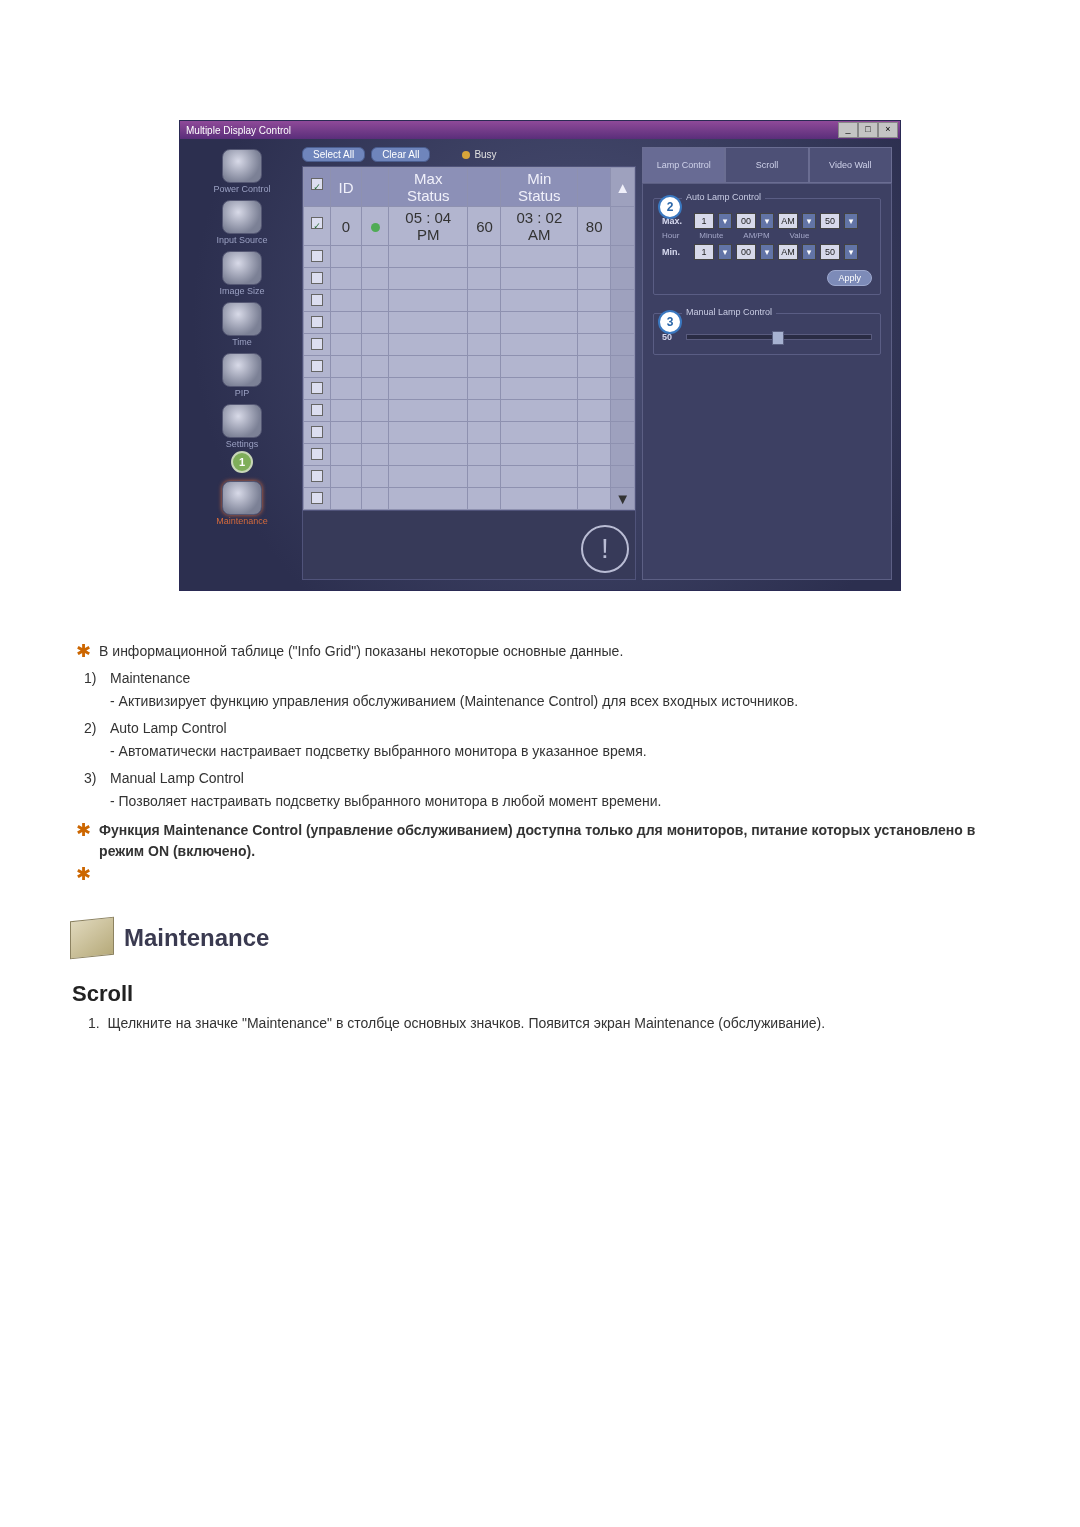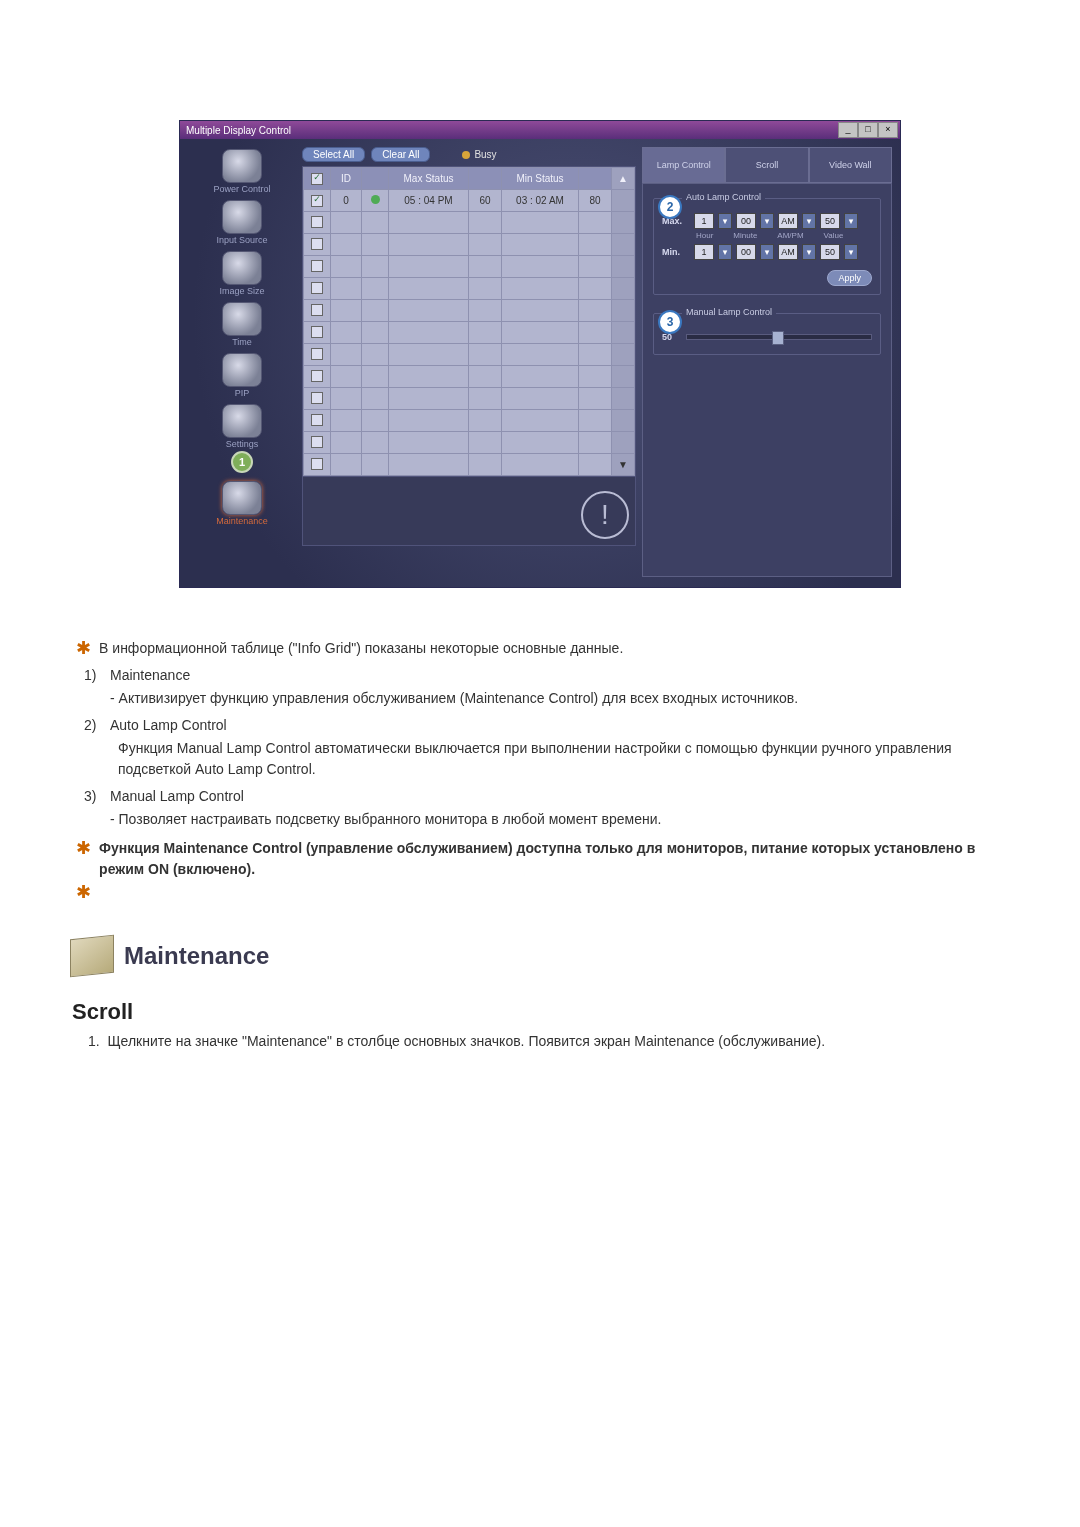--- a/index.html
+++ b/index.html
@@ -75,21 +75,21 @@
   .center-panel { flex:1; display:flex; flex-direction:column; }
   .table-controls { display:flex; gap:6px; align-items:center; margin-bottom:4px;}
   .pill-btn {
     background:#6f85bc; color:#fff; padding:1px 10px; border-radius:6px; font-size:10px; border:1px solid #4b5e90;
   }
   .busy { color:#e0e0e0; font-size:10px; display:flex; align-items:center; gap:4px;}
   .busy-dot{ width:8px;height:8px;border-radius:50%; background:#d8a53a; display:inline-block;}
   .grid {
     border:1px solid #50537a;
     background:#babdd4;
-    font-size:10px;
+    font-size:15px;
   }
   .grid table { border-collapse: collapse; width:100%; }
   .grid th, .grid td { border:1px solid #8e91b0; padding:2px 4px; height:17px; text-align:center;}
   .grid th { background:#8c90b7; color:#f0f0fa; font-weight:normal;}
   .grid td { background:#b2b5cf; }
   .grid .scroll-stub{ width:14px; background:#9ea1be;}
   .chk { width:10px;height:10px;border:1px solid #666; background:#dcdef0; display:inline-block;}
   .chk.on::after{ content:'✓'; font-size:9px; color:#2a6e38; position:relative; top:-3px;}
   .led{ width:9px;height:9px;border-radius:50%; background:#4fab55; display:inline-block;}
   .right-panel { width:250px; display:flex; flex-direction:column;}
@@ -98,21 +98,21 @@
   .tabrow .tab.active{ background:#686b94;}
   .panel-inner{
     flex:1; border:1px solid #5c5f84; background:#3d4063; padding:8px 10px; color:#d6d8ee; font-size:9px;
   }
   .group{ border:1px solid #5a5d84; border-radius:2px; padding:10px 8px 8px; margin-top:6px; position:relative;}
   .group-title{ position:absolute; top:-7px; left:28px; background:#3d4063; padding:0 4px; color:#c9cce4; font-size:9px;}
   .lamp-row{ display:flex; align-items:center; gap:4px; margin:4px 0; font-size:9px;}
   .lamp-row label{ width:28px; font-weight:bold;}
   .numbox{ width:18px; height:14px; background:#d7d9ea; color:#222; border:1px solid #444; text-align:center; line-height:14px;}
   .drop{ width:12px;height:14px; background:#6274a6;border:1px solid #444; display:inline-flex;align-items:center;justify-content:center;color:#fff;}
-  .sublabels{ display:flex; gap:20px; font-size:8px; color:#a3a6c8; margin-left:34px; margin-top:-2px;}
+  .sublabels{ display:flex; gap:20px; font-size:8px; color:#a3a6c8; margin-top:-2px;}
   .apply-btn{ background:#7d8bb8; padding:2px 10px; border:1px solid #9da8ce; border-radius:8px; font-size:9px; float:right; margin-top:6px; color:#fff;}
   .slider-track{ height:4px; background:#2a2c44; border:1px solid #595b7e; flex:1; position:relative;}
   .slider-thumb{ position:absolute; top:-4px; left:46%; width:10px; height:12px; background:#a7b2d1; border:1px solid #5a5f80;}
   .panel-bubble{
     width:20px;height:20px;border-radius:50%;
     background:#fff; color:#2a66a8; border:2px solid #3a78c0; font-weight:bold;
     display:inline-flex;align-items:center;justify-content:center;
     position:absolute; left:4px; top:-4px; font-size:12px;
   }
   .info-icon-large{
@@ -402,21 +402,21 @@
     <div class="num-item">
         <span class="n">1)</span>
         <span>Maintenance</span>
       </div>
     <div class="sub-line">- Активизирует функцию управления обслуживанием (Maintenance Control) для всех входных источников.</div>
 
     <div class="num-item">
         <span class="n">2)</span>
         <span>Auto Lamp Control</span>
       </div>
-    <div class="sub-line" style="margin-left:42px;">Функция Manual Lamp Control автоматически выключается при выполнении настройки с помощью функции ручного управления подсветкой Auto Lamp Control.</div>
+    <div class="sub-line">- Автоматически настраивает подсветку выбранного монитора в указанное время.</div>
 
     <div class="num-item">
         <span class="n">3)</span>
         <span>Manual Lamp Control</span>
       </div>
     <div class="sub-line">- Позволяет настраивать подсветку выбранного монитора в любой момент времени.</div>
 
     <div class="star-row" style="margin-top:8px;">
         <span class="star">✱</span>
         <span class="bold">Функция Maintenance Control (управление обслуживанием) доступна только для мониторов, питание которых установлено в режим ON (включено).</span>

